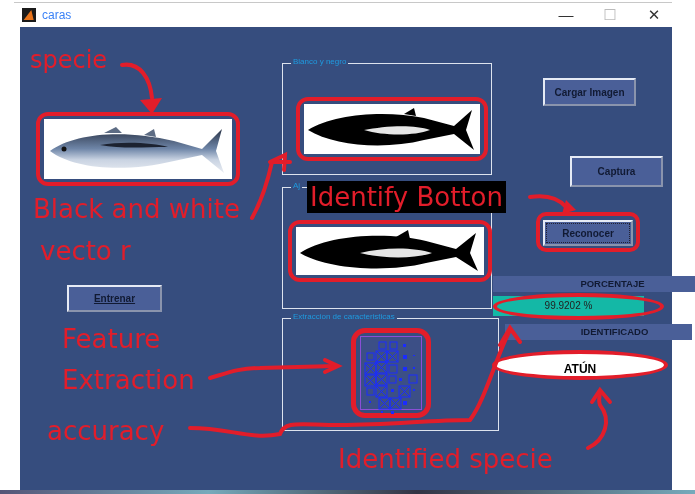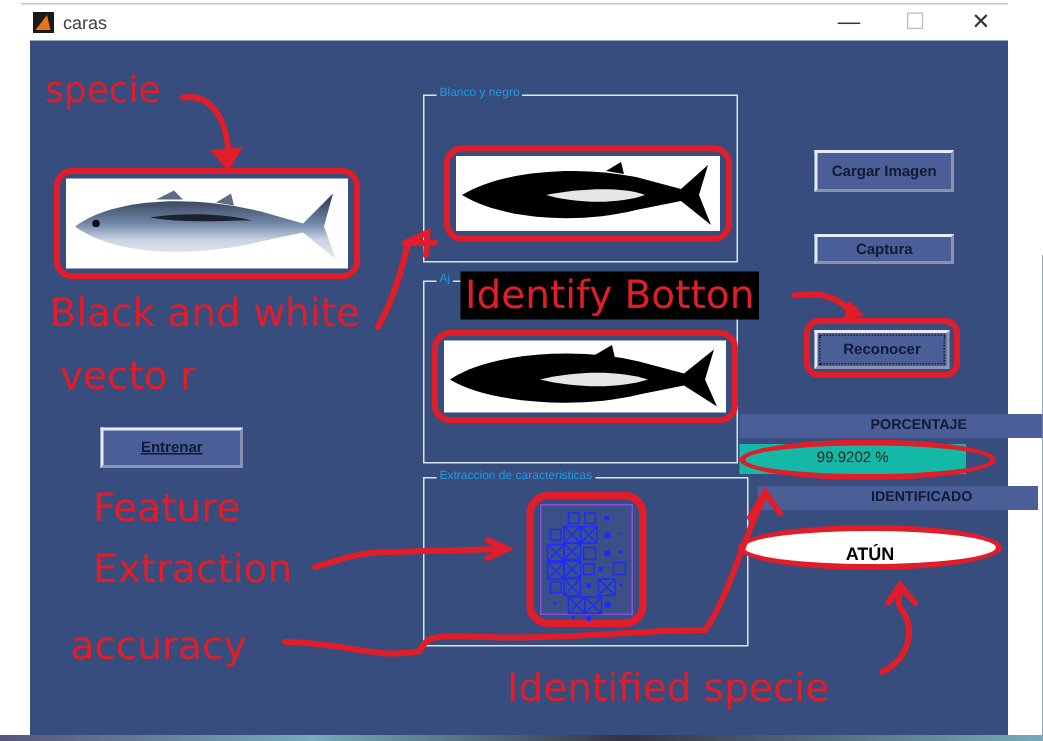--- a/index.html
+++ b/index.html
@@ -4,21 +4,21 @@
 <style>
   html, body { margin:0; padding:0; }
   body { width:695px; height:494px; background:#ffffff; position:relative; overflow:hidden;
          font-family:"Liberation Sans", sans-serif; }
   .titlebar { position:absolute; left:14px; top:2px; width:658px; height:25px; background:#ffffff;
               border-top:1px solid #c8c8c8; box-sizing:border-box; }
   .app-icon { position:absolute; left:8px; top:5px; width:14px; height:14px; background:#1a1a1a; }
   .app-icon:after { content:""; position:absolute; left:3px; top:2px; width:0; height:0;
               border-left:5px solid transparent; border-right:5px solid transparent;
               border-bottom:10px solid #e8731a; transform:skewX(-15deg); }
-  .title-text { position:absolute; left:28px; top:5px; font-size:12px; color:#404040; }
+  .title-text { position:absolute; left:28px; top:5px; font-size:12px; color:#3b82f6; }
   .win-btn { position:absolute; top:2px; width:28px; height:20px; color:#333; font-size:15px;
              text-align:center; line-height:20px; cursor:default; }
   .win-min { left:538px; } .win-max { left:582px; color:#bbb; } .win-close { left:626px; }
   .client { position:absolute; left:20px; top:27px; width:652px; height:463px; background:#364d7e; }
   .bottom-strip { position:absolute; left:0; top:490px; width:695px; height:4px;
                   background:linear-gradient(90deg,#557 0%,#7ab 30%,#334 60%,#7ab 100%); }
 
   
   .orig-wrap { position:absolute; left:36px; top:112px; width:204px; height:74px;
                border:4px solid #e21d2a; border-radius:12px; box-sizing:border-box; }
@@ -40,22 +40,22 @@
   .feat-wrap { position:absolute; left:351px; top:328px; width:80px; height:90px;
                border:5px solid #e21d2a; border-radius:14px; box-sizing:border-box; }
   .feat-inner { position:absolute; left:4px; top:3px; right:4px; bottom:3px;
                 border:1px solid #8a4fd6; background:#3c4f86; }
 
   
   .btn { position:absolute; background:#4a5f98; color:#111a33; font-weight:bold; font-size:10px;
          text-align:center; border-top:2px solid #e6ebf5; border-left:2px solid #e6ebf5;
          border-right:2px solid #8a94ad; border-bottom:2px solid #8a94ad; box-sizing:border-box;
          cursor:pointer; display:flex; align-items:center; justify-content:center; }
-  .btn-cargar { left:543px; top:100px; width:93px; height:28px; }
-  .btn-captura { left:543px; top:156px; width:93px; height:20px; }
+  .btn-cargar { left:543px; top:78px; width:93px; height:28px; }
+  .btn-captura { left:570px; top:156px; width:93px; height:31px; }
   .btn-recon-ring { position:absolute; left:536px; top:212px; width:104px; height:40px;
                     border:4px solid #e21d2a; border-radius:10px; box-sizing:border-box; }
   .btn-recon { left:543px; top:220px; width:90px; height:26px; outline:1px dotted #223; outline-offset:-4px; }
   .btn-entrenar { left:67px; top:285px; width:95px; height:27px;text-decoration:underline; }
 
   .lbl-box { position:absolute; background:#4a5f98; color:#111a33; font-weight:bold; font-size:9.5px;
              text-align:center; line-height:16px;padding-left:32px; }
   .lbl-porc { left:493px; top:276px; width:175px; height:16px; }
   .lbl-ident { left:505px; top:324px; width:155px; height:16px; }
   .val-porc { position:absolute; left:493px; top:296px; width:151px; height:20px; background:#14b8a6;

